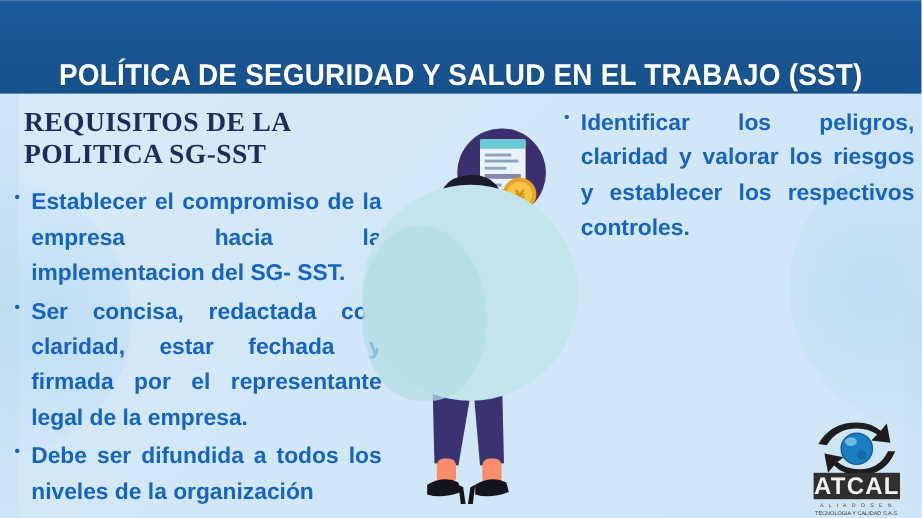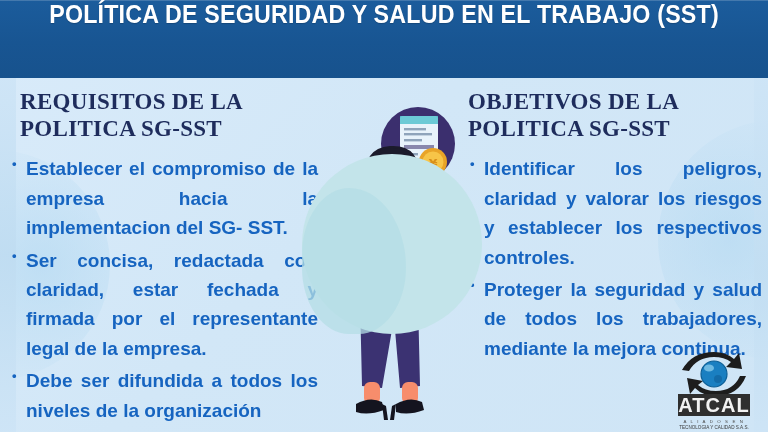--- a/index.html
+++ b/index.html
@@ -49,21 +49,21 @@
     border-radius: 50%;
     background: radial-gradient(circle at 30% 50%, rgba(173,214,240,.5), rgba(173,214,240,0) 70%);
   }
   
   .header {
     position: absolute;
     left: 0; top: 0;
     width: 768px; height: 78px;
     background: linear-gradient(180deg, #1b5c9c 0%, #185592 55%, #17528d 100%);
     display: flex;
-    align-items: flex-start;
+    align-items: flex-end;
     justify-content: center;
     box-shadow: 0 1px 0 rgba(255,255,255,.18) inset;
   }
   .header-title {
     color: #ffffff;
     font-family: "Liberation Sans Narrow", "Liberation Sans", sans-serif;
     font-weight: bold;
     font-size: 25px;
     letter-spacing: .2px;
     transform: scaleX(.93);
@@ -159,24 +159,22 @@
   <div class="col col-left">
     <h2 class="col-heading">REQUISITOS DE LA POLITICA SG-SST</h2>
     <ul class="bullets">
       <li>Establecer el compromiso de la empresa hacia la implementacion del SG- SST.</li>
       <li>Ser concisa, redactada con claridad, estar fechada y firmada por el representante legal de la empresa.</li>
       <li>Debe ser difundida a todos los niveles de la organización</li>
     </ul>
   </div>
 
   <div class="col col-right">
-    <h2 class="col-heading">OBJETIVOS DE LA POLITICA SG-SST</h2>
     <ul class="bullets">
       <li>Identificar los peligros, claridad y valorar los riesgos y establecer los respectivos controles.</li>
-      <li>Proteger la seguridad y salud de todos los trabajadores, mediante la mejora continua.</li>
     </ul>
   </div>
 
   <div class="illustration">
     <div class="backdrop-circle"></div>
 
     <svg class="figure-svg" width="186" height="346" viewBox="0 0 186 346">
 
       <circle cx="74" cy="118" r="4.2" fill="#3b2f6e"></circle>
       <circle cx="66" cy="127" r="2.8" fill="#3b2f6e"></circle>

